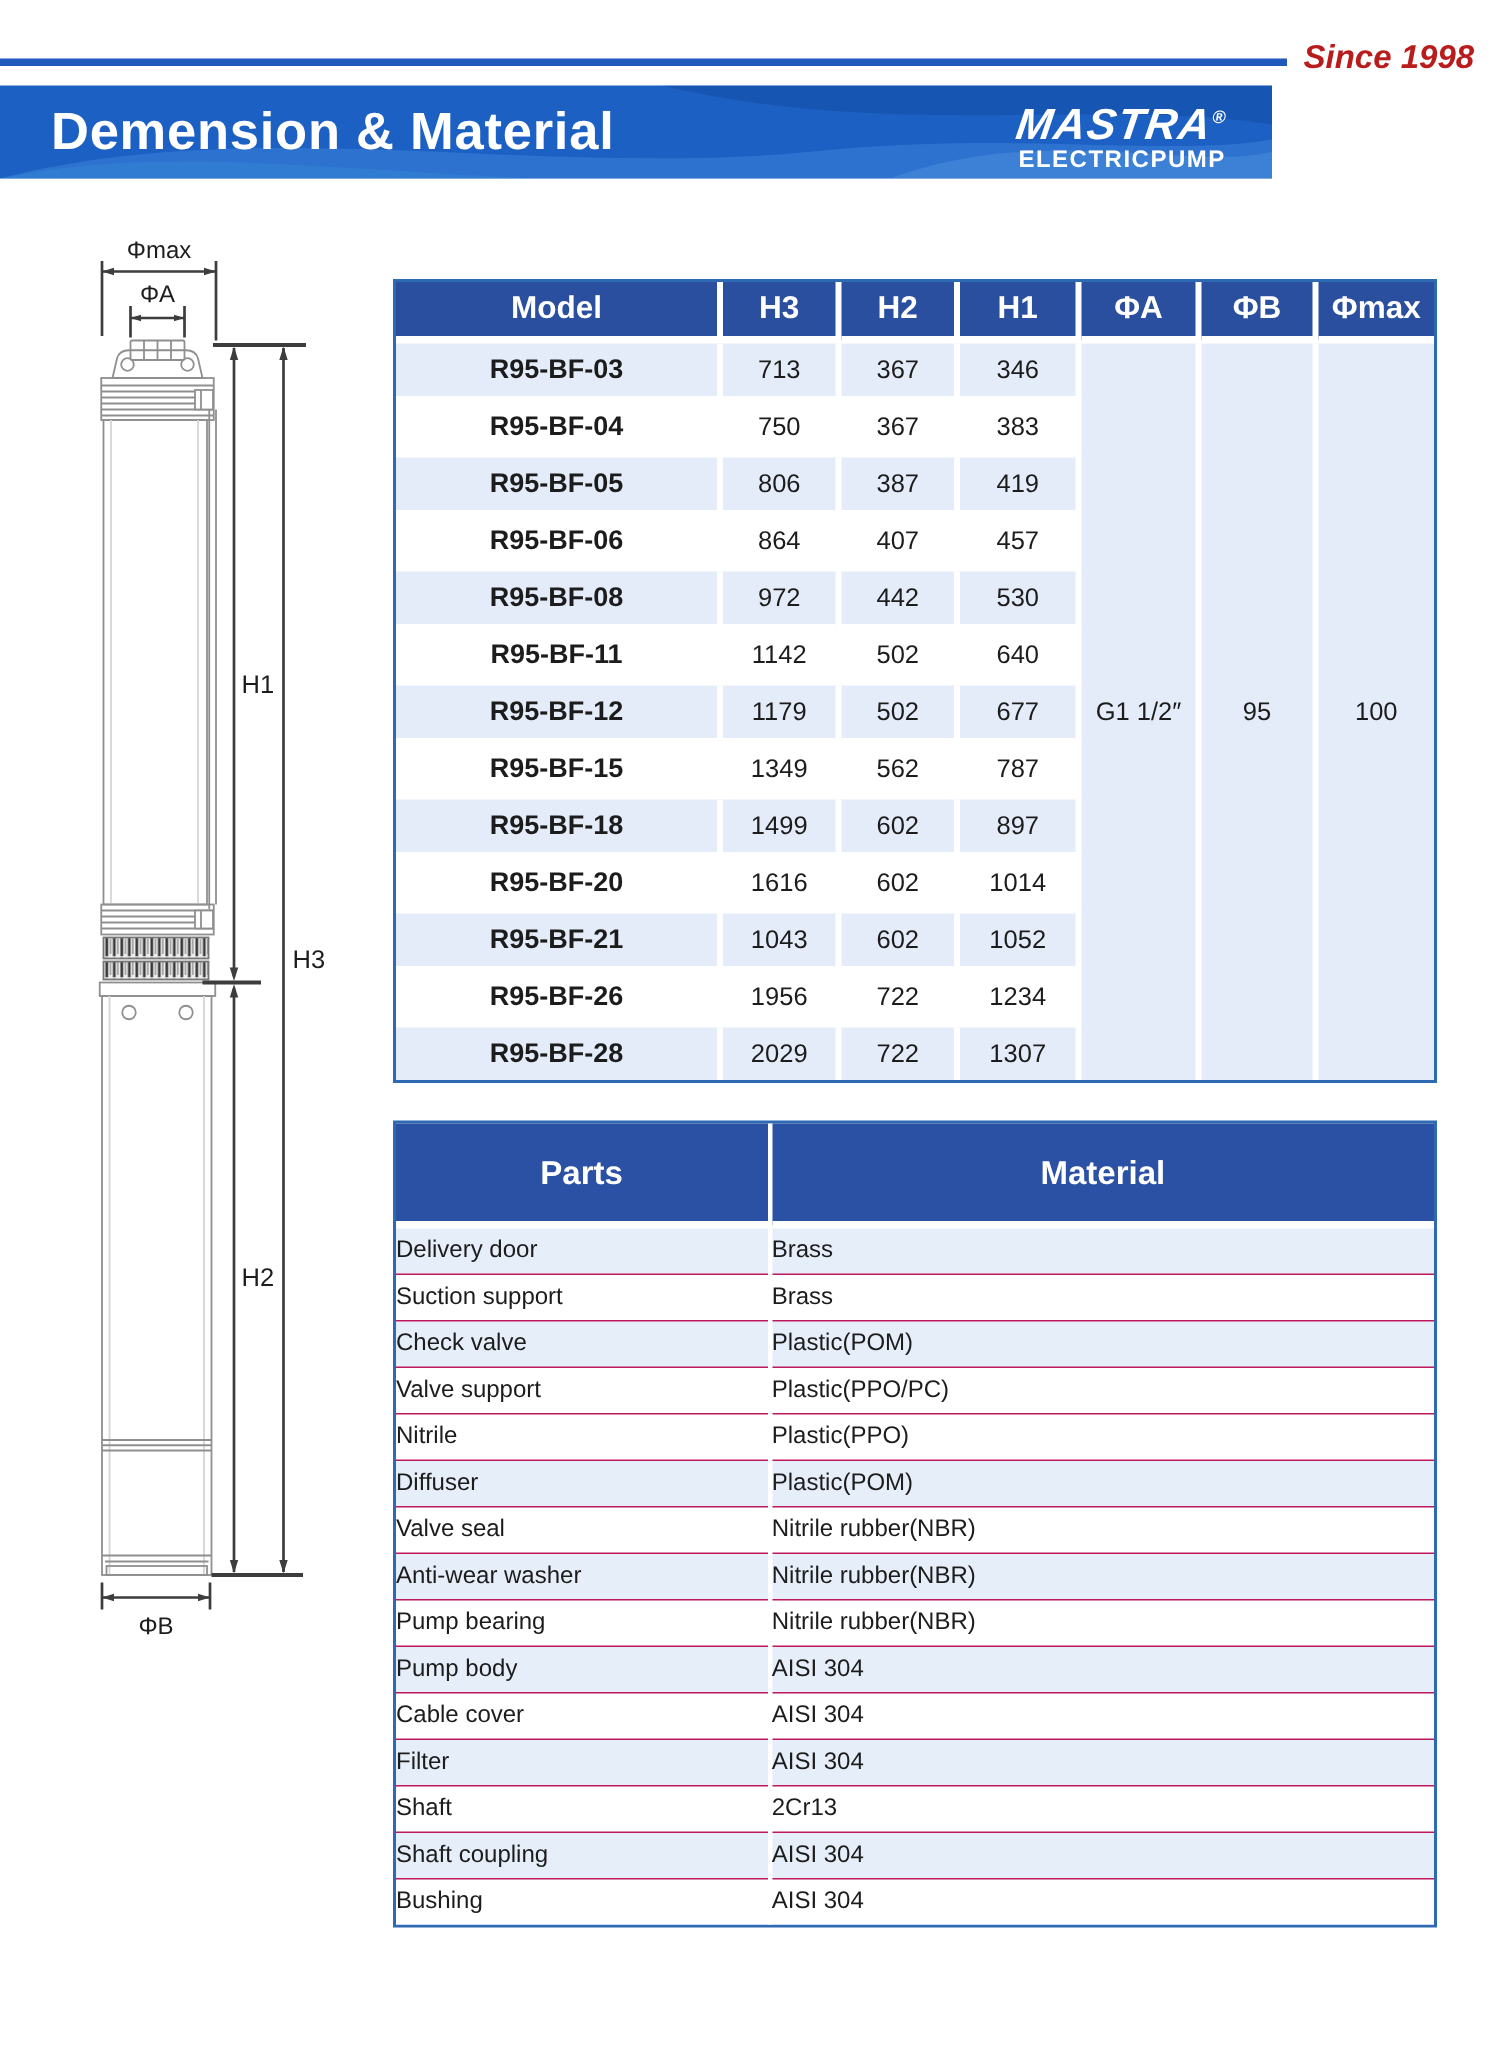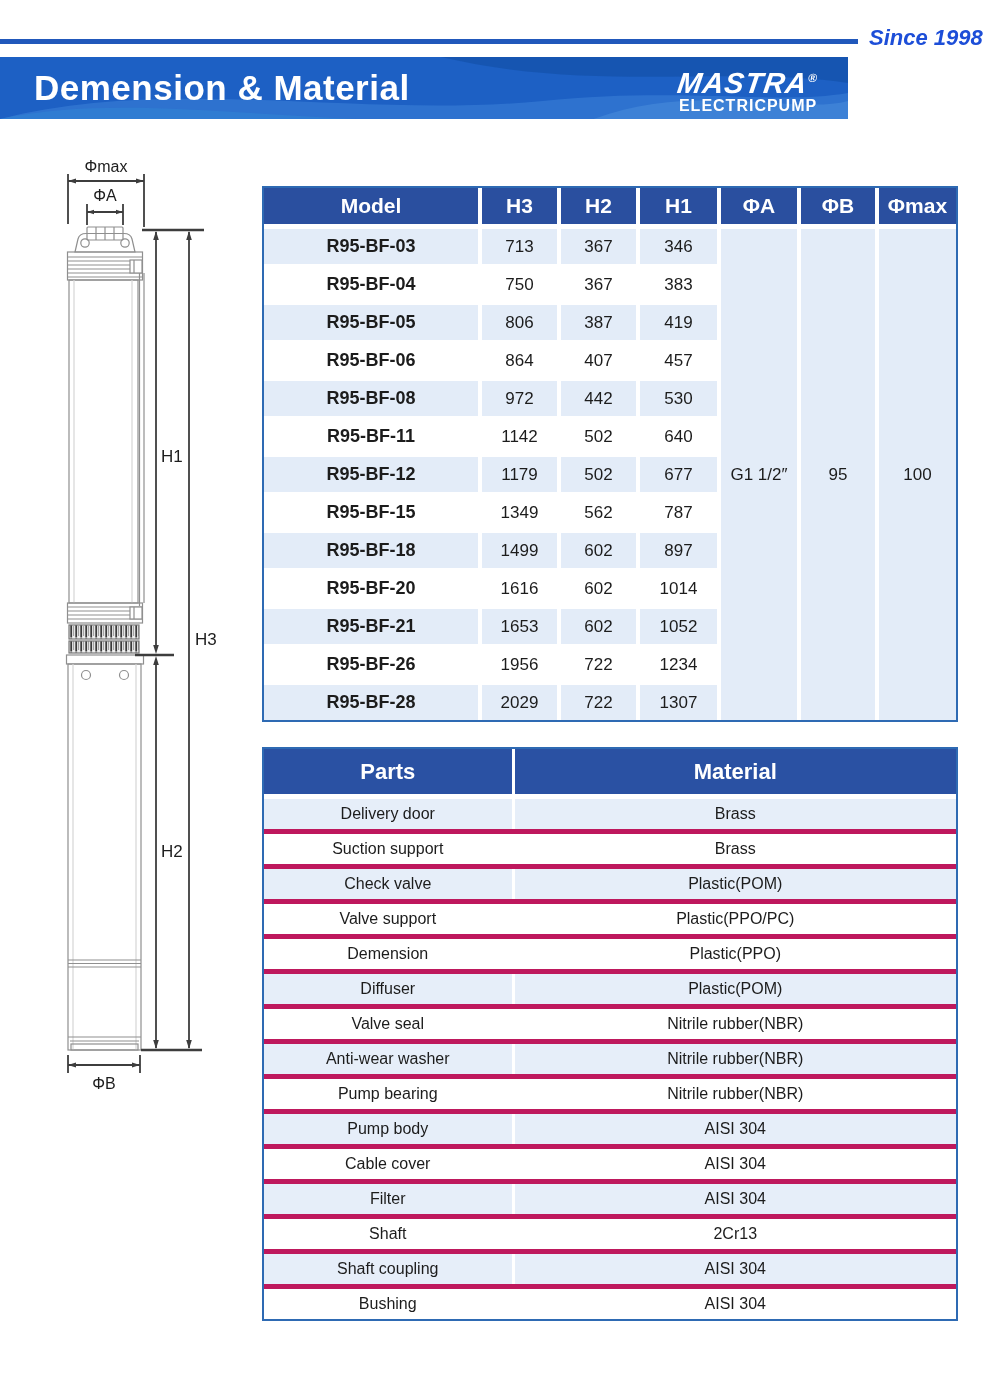--- a/index.html
+++ b/index.html
@@ -2,21 +2,21 @@
 <html><head>
 <meta charset="utf-8">
 <style>
   html,body{margin:0;padding:0;background:#ffffff;}
   .page{position:relative;width:1000px;height:1375px;background:#ffffff;
         font-family:"Liberation Sans",sans-serif;overflow:hidden;}
 
   
   .top-rule{position:absolute;left:0;top:39px;width:858px;height:5px;background:#2158bb;}
   .since{position:absolute;left:869px;top:25px;font-size:22px;font-weight:bold;
-         font-style:italic;color:#1d4ed8;white-space:nowrap;}
+         font-style:italic;color:#b91c1c;white-space:nowrap;}
 
   
   .banner{position:absolute;left:0;top:57px;width:848px;height:62px;background:#1d60c4;overflow:hidden;}
   .banner svg{position:absolute;left:0;top:0;width:100%;height:100%;}
   .banner-title{position:absolute;left:34px;top:0;line-height:62px;font-size:35px;
                 font-weight:bold;color:#ffffff;letter-spacing:.5px;z-index:2;}
   .logo{position:absolute;right:30px;top:7px;text-align:center;color:#ffffff;z-index:2;}
   .logo-brand{font-size:29px;font-weight:bold;font-style:italic;letter-spacing:1px;
               line-height:28px;transform:skewX(-8deg);}
   .logo-brand sup{font-size:12px;font-style:normal;vertical-align:super;}
@@ -37,24 +37,24 @@
       height:36px;text-align:center;border-left:4px solid #ffffff;border-bottom:5px solid #ffffff;padding:0;}
   #dimension-table th:first-child{border-left:none;}
   #dimension-table td{height:35px;text-align:center;font-size:17px;color:#1c1c1c;
       border-left:4px solid #ffffff;border-top:3px solid #ffffff;padding:0;background:#ffffff;}
   #dimension-table td:first-child{border-left:none;text-align:center;}
   #dimension-table tr.stripe td{background:#e3ecf8;}
   #dimension-table td.model{font-weight:bold;font-size:18px;}
   #dimension-table td.merged{background:#e9f0f9;font-size:17px;vertical-align:middle;}
 
   #material-table th{background:#2a51a3;color:#ffffff;font-size:22px;font-weight:bold;
-      height:45px;text-align:center;border-left:3px solid #ffffff;border-bottom:5px solid #ffffff;padding:0;}
+      height:45px;text-align:center;border-left:3px solid #ffffff;border-bottom:5px solid #ffffff;padding:10px;}
   #material-table th:first-child{border-left:none;}
-  #material-table td{height:30px;text-align:center;font-size:16px;color:#1c1c1c;
-      border-left:3px solid #ffffff;border-top:5px solid #be185d;padding:0;background:#ffffff;}
+  #material-table td{height:30px;font-size:16px;color:#1c1c1c;
+      border-left:3px solid #ffffff;border-top:1px solid #be185d;padding:0;background:#ffffff;}
   #material-table td:first-child{border-left:none;}
   #material-table tr.stripe td{background:#e6eef9;}
 </style>
 </head>
 <body>
 
 <div class="page">
 
   <div class="top-rule"></div>
   <div class="since">Since 1998</div>
@@ -253,21 +253,21 @@
             <td>897</td>
           </tr>
           <tr>
             <td class="model">R95-BF-20</td>
             <td>1616</td>
             <td>602</td>
             <td>1014</td>
           </tr>
           <tr class="stripe">
             <td class="model">R95-BF-21</td>
-            <td>1653</td>
+            <td>1043</td>
             <td>602</td>
             <td>1052</td>
           </tr>
           <tr>
             <td class="model">R95-BF-26</td>
             <td>1956</td>
             <td>722</td>
             <td>1234</td>
           </tr>
           <tr class="stripe">
@@ -303,21 +303,21 @@
           </tr>
           <tr class="stripe">
             <td>Check valve</td>
             <td>Plastic(POM)</td>
           </tr>
           <tr>
             <td>Valve support</td>
             <td>Plastic(PPO/PC)</td>
           </tr>
           <tr>
-            <td>Demension</td>
+            <td>Nitrile</td>
             <td>Plastic(PPO)</td>
           </tr>
           <tr class="stripe">
             <td>Diffuser</td>
             <td>Plastic(POM)</td>
           </tr>
           <tr>
             <td>Valve seal</td>
             <td>Nitrile rubber(NBR)</td>
           </tr>

